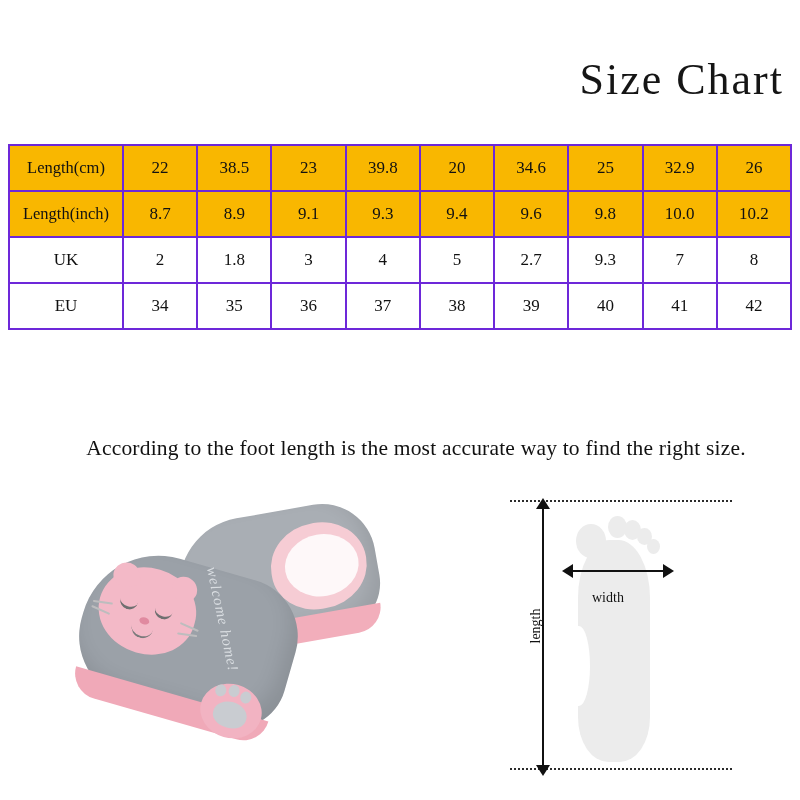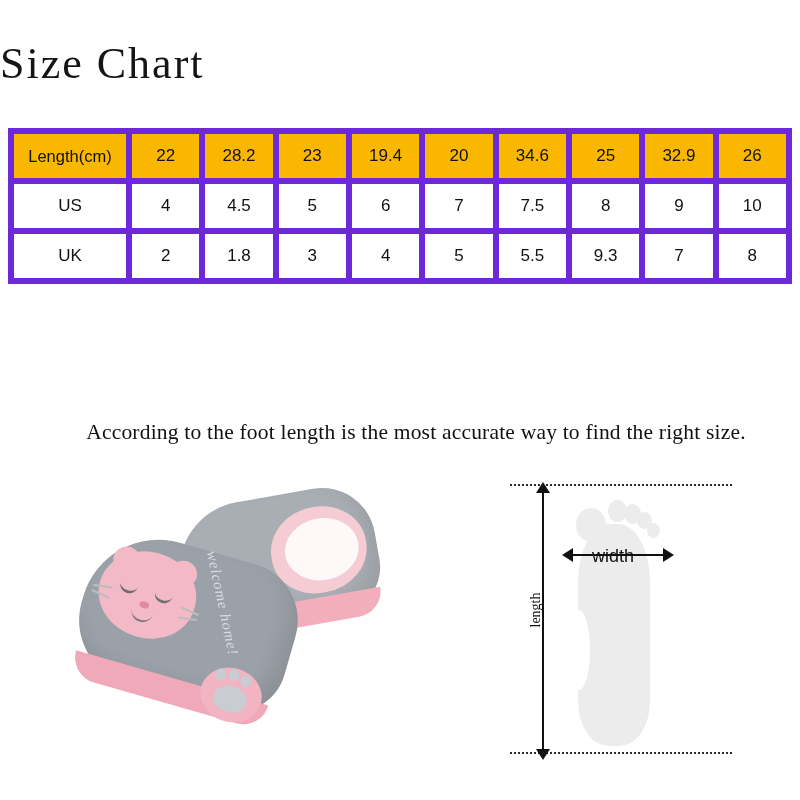--- a/index.html
+++ b/index.html
@@ -17,47 +17,47 @@
   }
 
   .page {
     width: 800px;
     height: 800px;
     position: relative;
     box-sizing: border-box;
   }
 
   .title {
-    text-align: left;
+    text-align: right;
     font-family: "Liberation Serif", serif;
     font-size: 44px;
     font-weight: 400;
     letter-spacing: 2px;
-    margin: 0;
+    margin: 16px;
     padding-top: 38px;
     color: #151515;
   }
 
   .table-wrap {
     position: absolute;
     left: 8px;
     top: 128px;
     width: 784px;
   }
 
   table.size-table {
     border-collapse: collapse;
     width: 784px;
     table-layout: fixed;
   }
 
   table.size-table td {
-    border: 6px solid #6d28d9;
+    border: 2px solid #6d28d9;
     text-align: center;
-    font-family: Liberation Sans, sans-serif;
+    font-family: Liberation Serif, serif;
     font-size: 17px;
     height: 44px;
     padding: 0 2px;
     color: #111111;
   }
 
   table.size-table tr.head td {
     background: #f9b700;
     font-weight: 400;
     color: #111111;
@@ -351,71 +351,83 @@
     top: -6px;
     border-top: 7px solid transparent;
     border-bottom: 7px solid transparent;
   }
   .arrow-h::before { left: -10px; border-right: 11px solid #111; }
   .arrow-h::after { right: -10px; border-left: 11px solid #111; }
 
   .label-width {
     position: absolute;
     left: 92px;
-    top: 68px;
-    font-family: Liberation Sans, sans-serif;
-    font-size: 18px;
+    top: 96px;
+    font-family: Liberation Serif, serif;
+    font-size: 14px;
     color: #111;
   }
 </style>
 </head>
 <body>
 
 <div class="page">
 
   <h1 class="title">Size Chart</h1>
 
   <div class="table-wrap">
     <table class="size-table">
       <tbody>
         <tr class="head">
           <td class="rowlabel">Length(cm)</td>
           <td>22</td>
-          <td>28.2</td>
+          <td>38.5</td>
           <td>23</td>
-          <td>19.4</td>
+          <td>39.8</td>
           <td>20</td>
           <td>34.6</td>
           <td>25</td>
           <td>32.9</td>
           <td>26</td>
         </tr>
-        <tr>
-          <td class="rowlabel">US</td>
-          <td>4</td>
-          <td>4.5</td>
-          <td>5</td>
-          <td>6</td>
-          <td>7</td>
-          <td>7.5</td>
-          <td>8</td>
-          <td>9</td>
-          <td>10</td>
+        <tr class="head">
+          <td class="rowlabel">Length(inch)</td>
+          <td>8.7</td>
+          <td>8.9</td>
+          <td>9.1</td>
+          <td>9.3</td>
+          <td>9.4</td>
+          <td>9.6</td>
+          <td>9.8</td>
+          <td>10.0</td>
+          <td>10.2</td>
         </tr>
         <tr>
           <td class="rowlabel">UK</td>
           <td>2</td>
           <td>1.8</td>
           <td>3</td>
           <td>4</td>
           <td>5</td>
-          <td>5.5</td>
+          <td>2.7</td>
           <td>9.3</td>
           <td>7</td>
           <td>8</td>
+        </tr>
+        <tr>
+          <td class="rowlabel">EU</td>
+          <td>34</td>
+          <td>35</td>
+          <td>36</td>
+          <td>37</td>
+          <td>38</td>
+          <td>39</td>
+          <td>40</td>
+          <td>41</td>
+          <td>42</td>
         </tr>
       </tbody>
     </table>
   </div>
 
   <div class="note">According to the foot length is the most  accurate way to find the right size.</div>
 
   <div class="figures">
 
     <div class="slippers">

